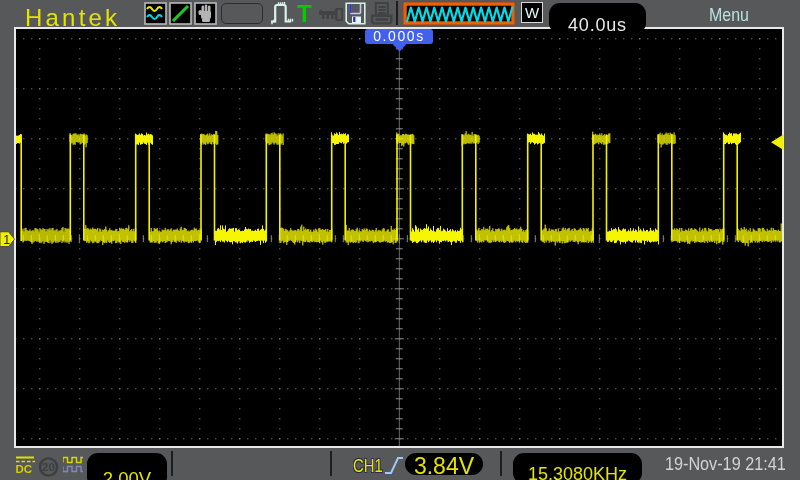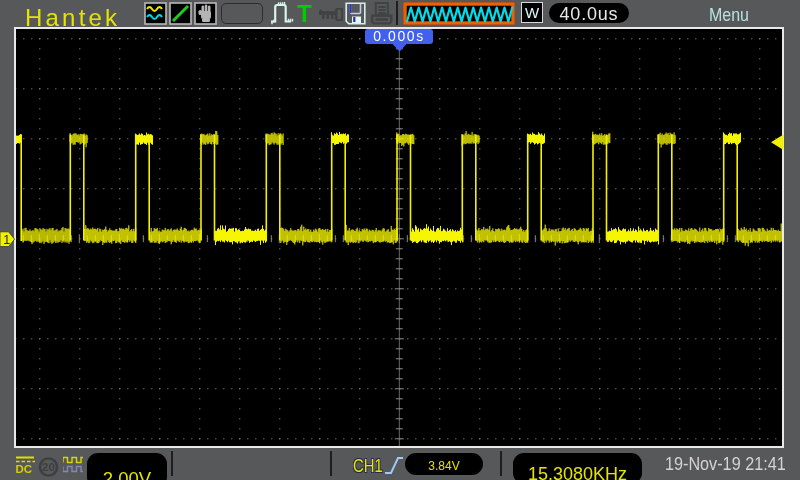--- a/index.html
+++ b/index.html
@@ -97,21 +97,21 @@
 <div class="sep" style="left:396px;top:1px;height:24px;"></div>
 
 <svg class="abs" style="left:403px;top:2px" width="112" height="23" viewBox="0 0 112 23">
   <rect x="0.5" y="0.5" width="111" height="22" fill="none" stroke="#383864" stroke-width="1"></rect>
   <rect x="2" y="2" width="108" height="19" fill="#000" stroke="#f06000" stroke-width="3.4"></rect>
   <path d="M4.0 19.5 L7.9 5.5 L11.8 19.5 L15.7 5.5 L19.6 19.5 L23.5 5.5 L27.4 19.5 L31.3 5.5 L35.2 19.5 L39.1 5.5 L43.0 19.5 L46.9 5.5 L50.8 19.5 L54.7 5.5 L58.6 19.5 L62.5 5.5 L66.4 19.5 L70.3 5.5 L74.2 19.5 L78.1 5.5 L82.0 19.5 L85.9 5.5 L89.8 19.5 L93.7 5.5 L97.6 19.5 L101.5 5.5 L105.4 19.5 L109.3 5.5" fill="none" stroke="#00dce8" stroke-width="2.2" stroke-linejoin="round" stroke-linecap="round"></path>
 </svg>
 
 <div class="abs" style="left:521px;top:2px;width:22px;height:21px;background:#000;border:1.6px solid #d8d8d8;box-sizing:border-box;color:#dffafa;font-size:15px;line-height:19px;text-align:center;">W</div>
 
-<div class="pill" style="left:549px;top:3px;width:80px;height:20px;line-height:20px;padding-top:1px;color:#e8e8e8;letter-spacing:0.8px;box-sizing:content-box;height:19px;">40.0us</div>
+<div class="pill" style="left:549px;top:3px;width:97px;height:20px;line-height:20px;padding-top:12px;color:#e8e8e8;letter-spacing:0.8px;box-sizing:content-box;height:19px;">40.0us</div>
 
 <div class="abs" style="left:709px;top:3.5px;color:#b8e2e0;font-size:19px;letter-spacing:0px;transform:scaleX(0.84);transform-origin:0 0;">Menu</div>
 
 <svg class="abs" style="left:15px;top:455px" width="20" height="20" viewBox="0 0 20 20">
   <line x1="1" y1="2.5" x2="19" y2="2.5" stroke="#e0e000" stroke-width="2"></line>
   <path d="M1 6.5h3.5 M6.5 6.5h3.5 M12 6.5h3.5 M17.5 6.5h2.5" stroke="#e0e000" stroke-width="1.6"></path>
   <text x="0.5" y="17.5" font-size="11.5" font-weight="bold" fill="#d8cc00">DC</text>
 </svg>
 
 <svg class="abs" style="left:38px;top:457px" width="21" height="20" viewBox="0 0 21 20">
@@ -124,16 +124,16 @@
   <path d="M0 10.5 v5 h4.5 v-5 h4.5 v5 h4.5 v-5 h4.5 v5 h2" fill="none" stroke="#8088c0" stroke-width="1.4"></path>
 </svg>
 <div class="pill" style="left:87px;top:453px;width:80px;height:18px;line-height:18px;padding-top:17px;font-size:18.5px;">2.00V</div>
 <div class="sep" style="left:171px;top:451px;height:25px;"></div>
 <div class="sep" style="left:330px;top:451px;height:25px;"></div>
 <div class="abs" style="left:352.5px;top:454.5px;color:#e8e800;font-size:19px;transform:scaleX(0.78);transform-origin:0 0;text-shadow:1px 1px 0 #262a50, -1px -1px 0 #262a50, 1px -1px 0 #262a50, -1px 1px 0 #262a50;">CH1</div>
 
 <svg class="abs" style="left:384px;top:453px" width="20" height="22" viewBox="0 0 20 22">
   <path d="M1 20 h6 l7 -15 h5" fill="none" stroke="#a0c8f8" stroke-width="2"></path>
 </svg>
-<div class="pill" style="left:405px;top:453px;width:78px;height:18px;line-height:18px;padding-top:3.5px;font-size:12px;">3.84V</div>
+<div class="pill" style="left:405px;top:453px;width:78px;height:18px;line-height:18px;padding-top:3.5px;font-size:23px;">3.84V</div>
 <div class="sep" style="left:500px;top:451px;height:25px;"></div>
 <div class="pill" style="left:513px;top:453px;width:129px;height:19px;line-height:19px;padding-top:12px;">15.3080KHz</div>
 <div class="abs" style="left:665px;top:455px;color:#d4d4d4;font-size:18px;line-height:18px;white-space:nowrap;transform:scaleX(0.9);transform-origin:0 0;">19-Nov-19&nbsp;21:41</div>
 
 </body></html>

